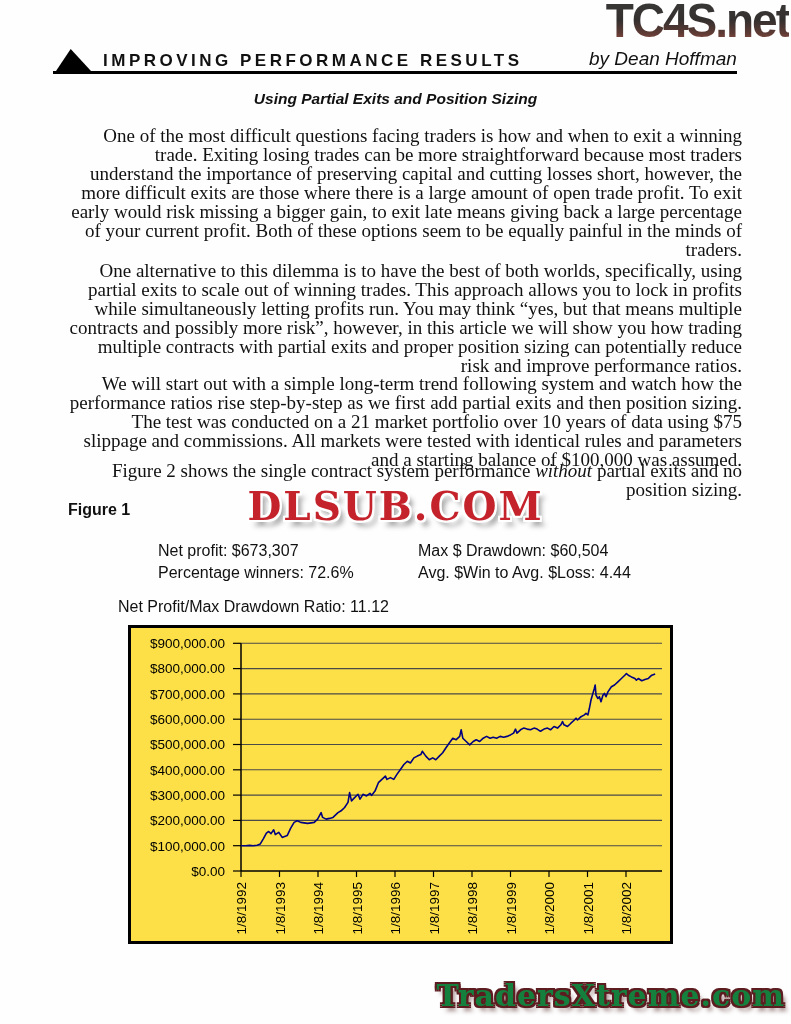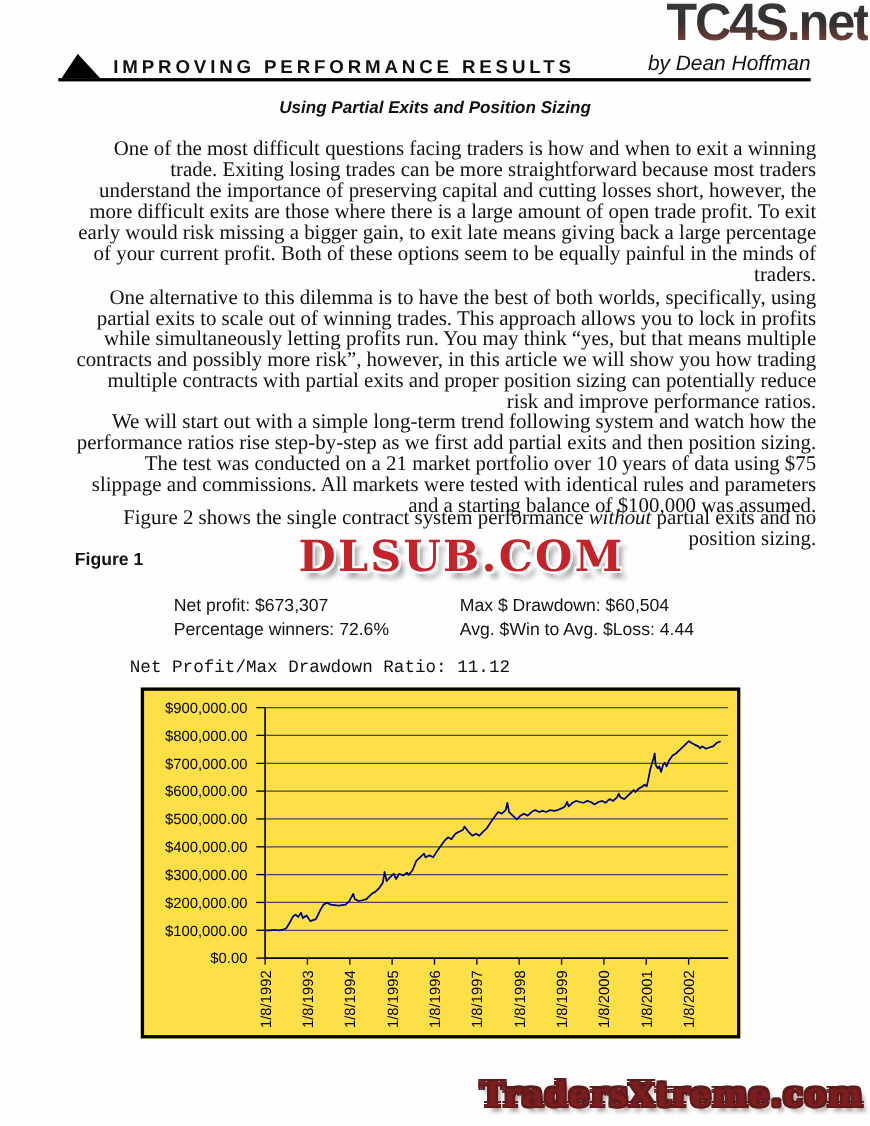--- a/index.html
+++ b/index.html
@@ -56,43 +56,42 @@
   }
   .dlsub-logo{
     position:absolute;left:50%;top:484px;transform:translateX(-50%);
     font-family:"DejaVu Serif",serif;font-weight:bold;
     font-size:39px;letter-spacing:2px;line-height:1.15;white-space:nowrap;
     color:#c5232b;
     text-shadow:
       -2px -2px 0 #fff, 2px -2px 0 #fff, -2px 2px 0 #fff, 2px 2px 0 #fff,
       0 -2px 0 #fff, 0 2px 0 #fff, -2px 0 0 #fff, 2px 0 0 #fff,
       5px 6px 5px rgba(60,60,60,0.45);
-    margin-left: 24px;
   }
   .stats{
     position:absolute;top:540px;
     font-family:"Liberation Sans",sans-serif;font-size:16px;line-height:22px;margin-left:40px;
   }
   .stats-left{left:118px;}
   .stats-right{left:378px;}
   .ratio-line{
     position:absolute;left:118px;top:598px;
-    font-family:Liberation Mono, monospace;font-size:16px;
+    font-family:Liberation Sans, sans-serif;font-size:16px;
   }
   
   .chart-frame{
     position:absolute;left:128px;top:625px;width:527px;height:313px;
     border:3px solid #000;background:#fde047;padding-left:12px;
   }
   
   .footer-logo{
     position:absolute;right:6px;top:978px;
     font-family:"DejaVu Serif",serif;font-weight:bold;
     font-size:30px;letter-spacing:1px;white-space:nowrap;
-    color:#7f1d1d;
+    color:#15803d;
     text-shadow:
       -2px -2px 0 #5d1d20, 2px -2px 0 #5d1d20, -2px 2px 0 #5d1d20, 2px 2px 0 #5d1d20,
       0 -2px 0 #5d1d20, 0 2px 0 #5d1d20, -2px 0 0 #5d1d20, 2px 0 0 #5d1d20,
       4px 5px 4px rgba(70,20,20,0.5);
   }
 </style>
 </head>
 <body>
 
 <div class="page">

